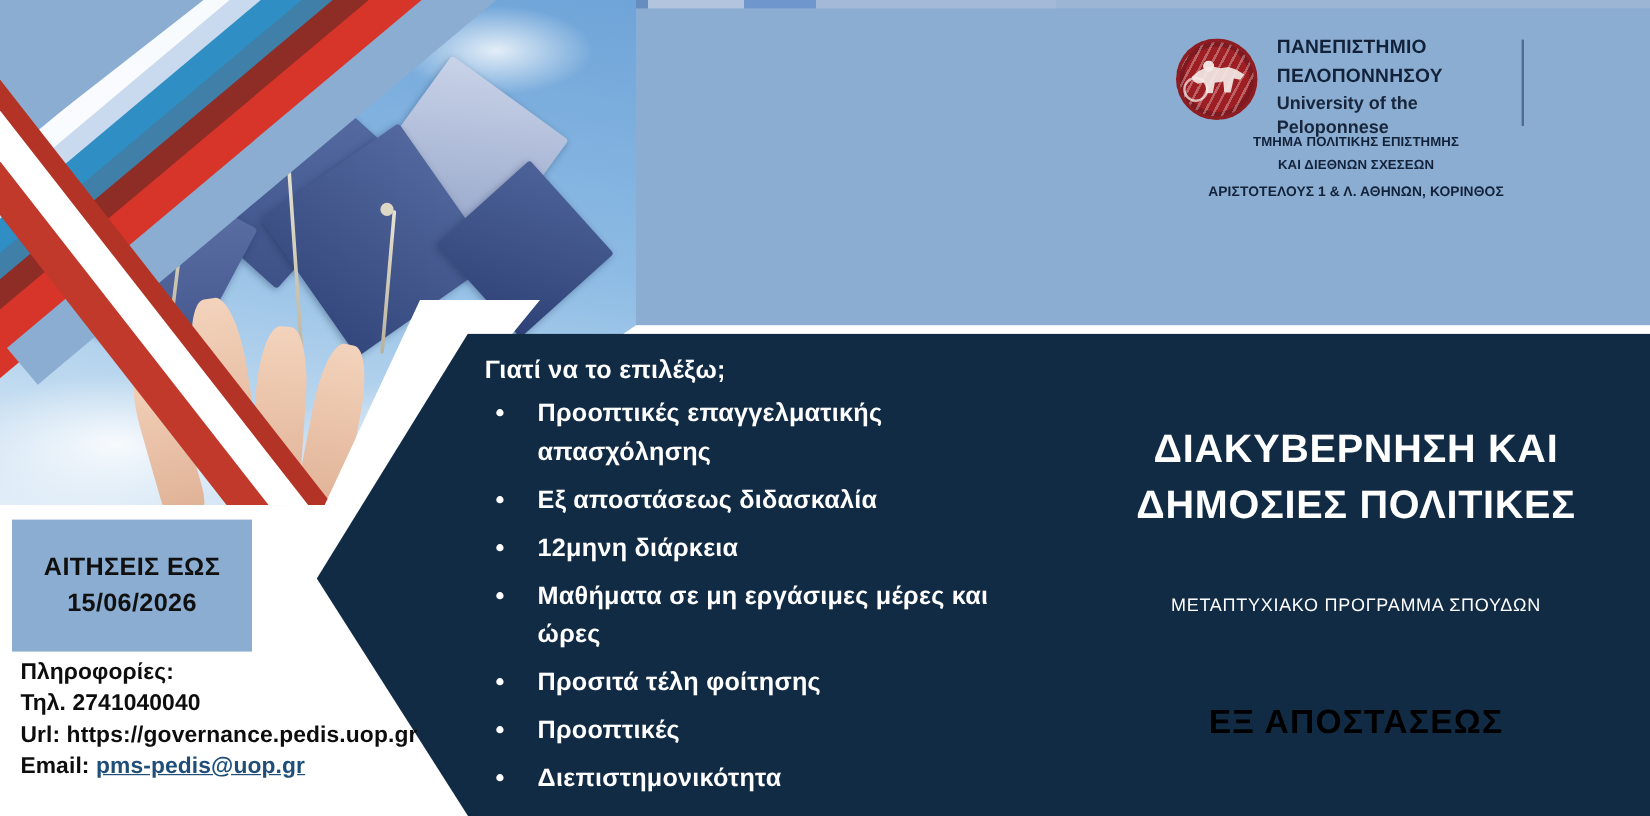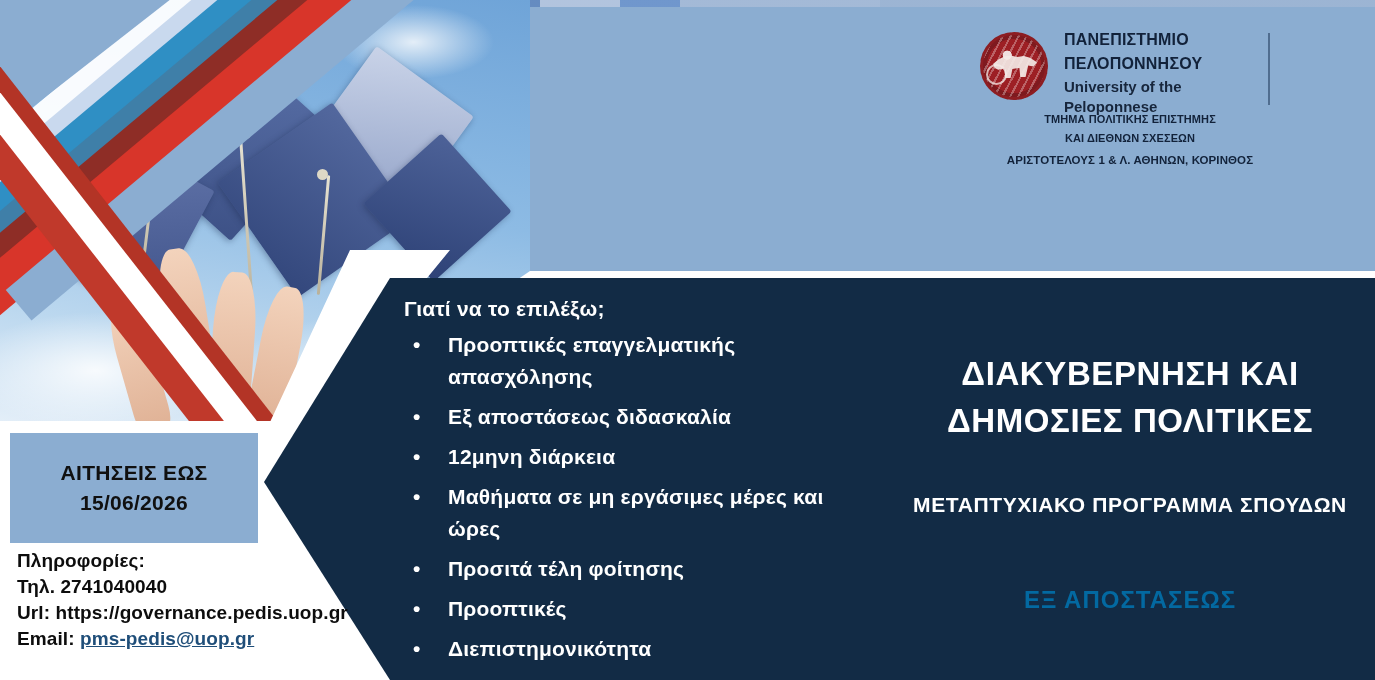--- a/index.html
+++ b/index.html
@@ -128,21 +128,21 @@
   .uni-name{position:absolute;left:84px;top:0;width:200px;color:#12223a;font-weight:bold;}
   .uni-l1,.uni-l2{font-size:16px;line-height:24px;letter-spacing:.2px;}
   .uni-en{font-size:15px;line-height:20px;font-weight:bold;color:#17263c;margin-top:1px;}
   .sep-line{position:absolute;left:288px;top:5px;width:2px;height:72px;background:#3c5878;opacity:.75;}
   .dept{position:absolute;left:0;top:82px;width:300px;text-align:center;color:#12223a;font-weight:bold;}
   .dept-l1,.dept-l2{font-size:11px;line-height:19px;letter-spacing:.1px;}
   .dept-addr{font-size:11.5px;line-height:17px;margin-top:4px;letter-spacing:.1px;}
 
   
   .deadline-box{
-    position:absolute;left:10px;top:433px;width:248px;height:110px;
+    position:absolute;left:10px;top:433px;width:200px;height:110px;
     background:#8badd1;
     display:flex;align-items:center;justify-content:center;flex-direction:column;
   }
   .deadline-line{font-size:21px;font-weight:bold;color:#101010;line-height:30px;text-align:center;letter-spacing:.3px;}
 
   .contact{position:absolute;left:17px;top:548px;width:360px;color:#0d0d0d;}
   .contact div{font-size:19px;font-weight:bold;line-height:26px;letter-spacing:.1px;white-space:nowrap;}
   .contact a{color:#1f4e79;text-decoration:underline;font-weight:bold;}
 
   
@@ -152,22 +152,22 @@
   .bitem{
     position:relative;padding-left:44px;
     font-size:21px;font-weight:bold;line-height:32px;
     margin-bottom:8px;letter-spacing:.2px;
   }
   .bdot{position:absolute;left:9px;top:0;font-size:21px;line-height:32px;}
 
   
   .titleblk{position:absolute;left:900px;top:350px;width:460px;text-align:center;color:#ffffff;}
   .main-title{font-size:33px;font-weight:bold;line-height:47px;letter-spacing:.6px;}
-  .subtitle{font-size:21px;line-height:26px;margin-top:48px;letter-spacing:.6px;font-weight:bold;}
-  .distance{position:absolute;left:900px;top:586px;width:460px;text-align:center;color:#0369a1;font-size:24px;font-weight:bold;letter-spacing:1px;}
+  .subtitle{font-size:15px;line-height:26px;margin-top:48px;letter-spacing:.6px;font-weight:normal;}
+  .distance{position:absolute;left:900px;top:586px;width:460px;text-align:center;color:#000000;font-size:28px;font-weight:bold;letter-spacing:1px;}
 </style>
 </head>
 <body>
 
 <div id="poster">
 
   <div class="header-band">
     <div class="header-topstrip"></div>
   </div>
 

